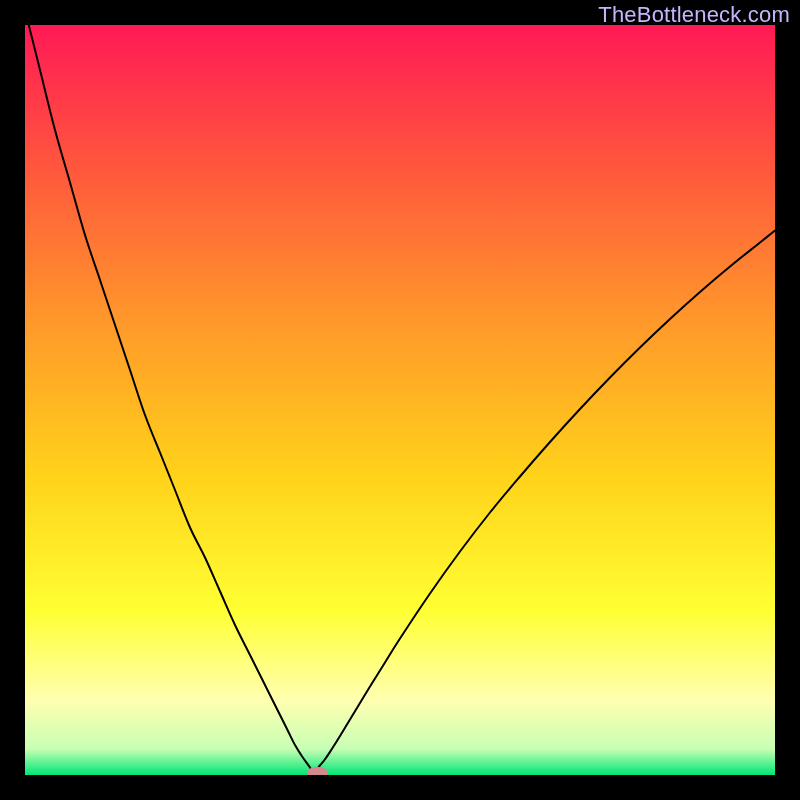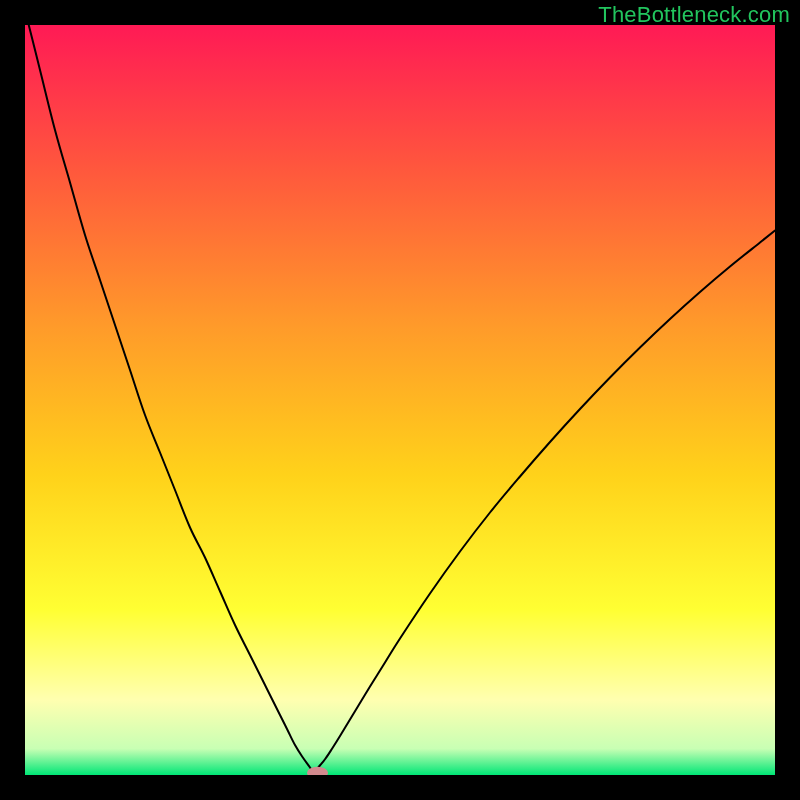--- a/index.html
+++ b/index.html
@@ -21,21 +21,21 @@
     position: absolute;
     left: 25px;
     top: 25px;
     width: 750px;
     height: 750px;
   }
   .watermark {
     position: absolute;
     top: 2px;
     right: 10px;
-    color: #22c55e;
+    color: #c4b5fd;
     font-size: 22px;
     font-weight: 500;
     letter-spacing: 0.2px;
     user-select: none;
   }
 </style>
 </head>
 <body>
 
 <div class="frame">

